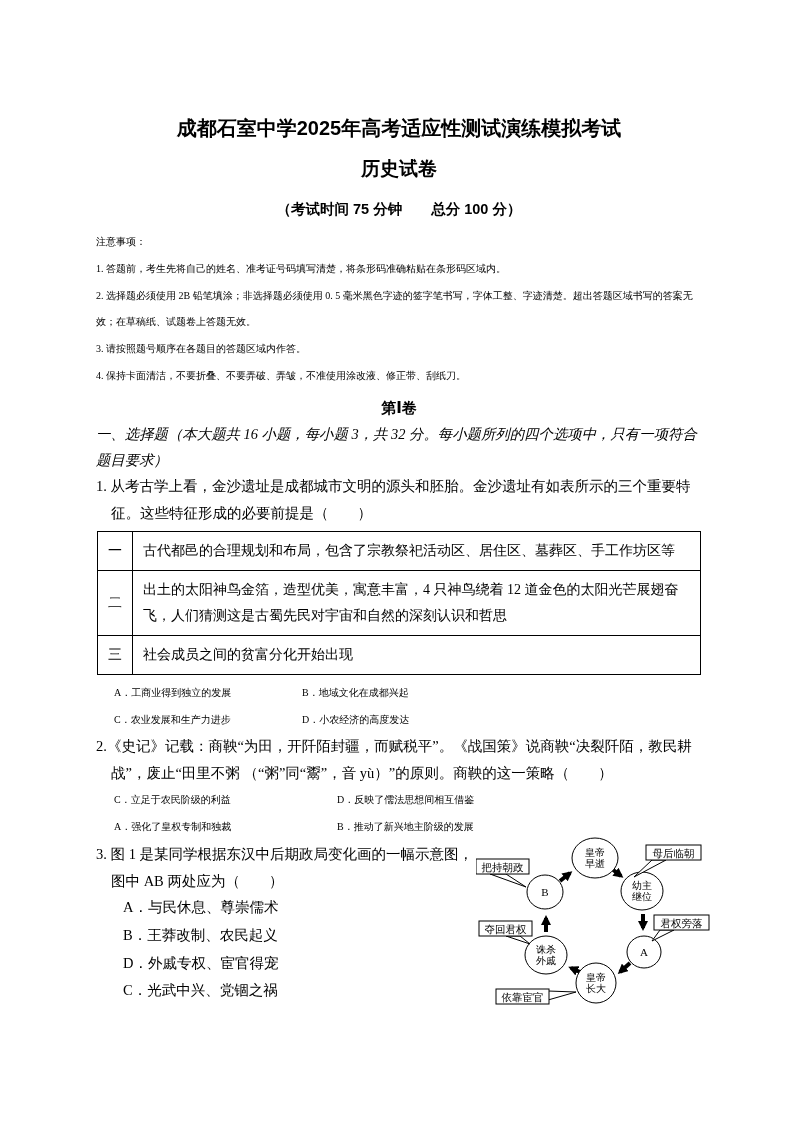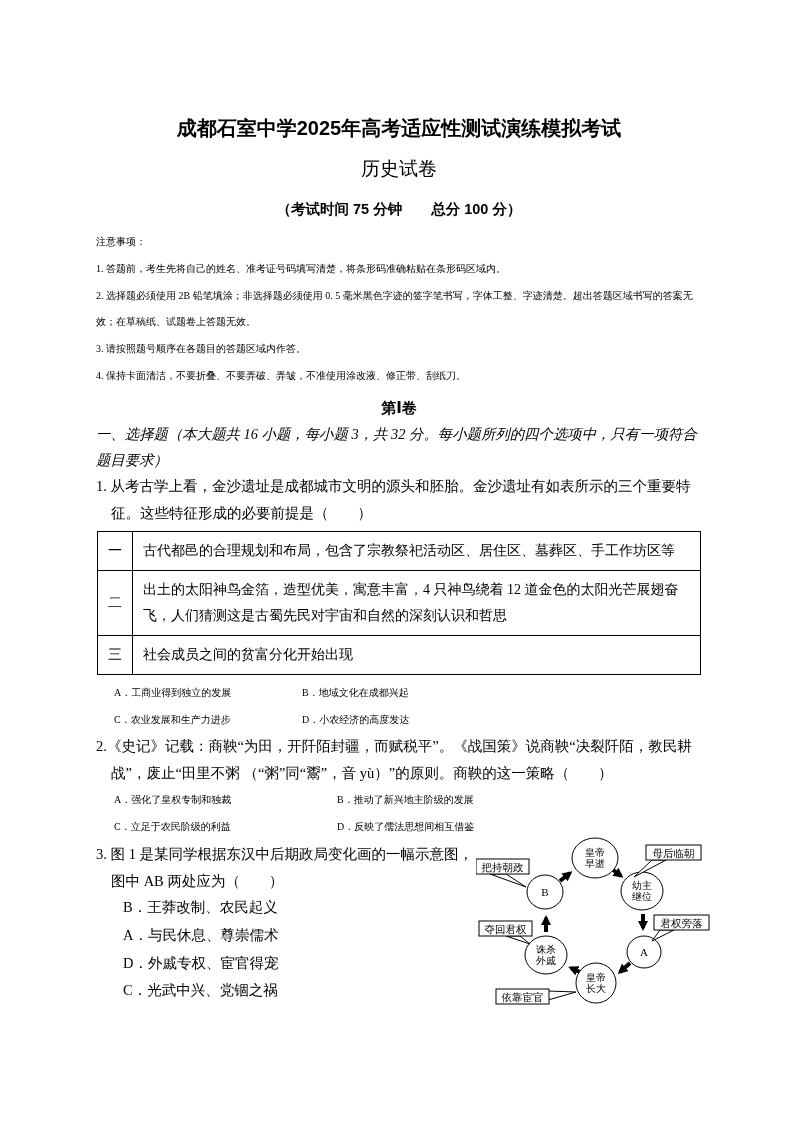--- a/index.html
+++ b/index.html
@@ -5,21 +5,21 @@
   html,body { margin:0; padding:0; background:#fff; }
   .page {
     position:relative; box-sizing:border-box;
     width:794px; height:1123px; margin:16px auto; overflow:hidden;
     background:#fff; color:#000;
     font-family:"Liberation Serif","DejaVu Serif",serif;
     padding:99px 92px 40px 96px;
   }
   .hd-sans { font-family:"Liberation Sans","DejaVu Sans",sans-serif; }
   h1.title { margin:0; font-size:20px; line-height:26px; text-align:center; font-weight:bold; }
-  h2.subject { margin:16px 0 0; font-size:19px; line-height:24px; text-align:center; font-weight:normal; }
+  h2.subject { margin:16px 0 0; font-size:19px; line-height:24px; text-align:center; font-weight:bold; }
   .info { margin-top:18px; font-size:14.5px; line-height:20px; text-align:center; font-weight:bold; }
   .notice { margin-top:10px; font-size:10px; line-height:26.8px; }
   .notice p { margin:0; }
   .part-title { margin-top:5px; text-align:center; font-weight:bold; font-size:15px; line-height:26px; }
   .section-hd { font-size:14.4px; line-height:26.3px; font-style:italic; }
   .q { margin:0; font-size:14.5px; line-height:26.5px; padding-left:15px; text-indent:-15px; }
   table.t1 { border-collapse:collapse; width:604px; margin:5px 0 4px 1px; font-size:14px; }
   table.t1 td { border:1px solid #000; line-height:26px; padding:6px 5px 6px 10px; }
   table.t1 td.num { width:34px; text-align:center; padding:6px 0; }
   .opt-row { display:flex; padding-left:18px; font-size:10px; line-height:27px; }
@@ -74,34 +74,34 @@
     <span class="o1 q1w">A．工商业得到独立的发展</span>
     <span>B．地域文化在成都兴起</span>
   </div>
   <div class="opt-row">
     <span class="o1 q1w">C．农业发展和生产力进步</span>
     <span>D．小农经济的高度发达</span>
   </div>
 
   <p class="q">2.《史记》记载：商鞅“为田，开阡陌封疆，而赋税平”。《战国策》说商鞅“决裂阡陌，教民耕战”，废止“田里不粥 （“粥”同“鬻”，音 yù）”的原则。商鞅的这一策略（　　）</p>
   <div class="opt-row">
+    <span class="o1 q2w">C．立足于农民阶级的利益</span>
+    <span>D．反映了儒法思想间相互借鉴</span>
+  </div>
+  <div class="opt-row">
     <span class="o1 q2w">A．强化了皇权专制和独裁</span>
     <span>B．推动了新兴地主阶级的发展</span>
-  </div>
-  <div class="opt-row">
-    <span class="o1 q2w">C．立足于农民阶级的利益</span>
-    <span>D．反映了儒法思想间相互借鉴</span>
   </div>
 
   <div class="q3-wrap">
     <div class="q3-left">
       <p class="q">3. 图 1 是某同学根据东汉中后期政局变化画的一幅示意图，图中 AB 两处应为（　　）</p>
       <div class="q3-opts">
+        <span>A．与民休息、尊崇儒术</span>
         <span>B．王莽改制、农民起义</span>
-        <span>A．与民休息、尊崇儒术</span>
         <span>D．外戚专权、宦官得宠</span>
         <span>C．光武中兴、党锢之祸</span>
       </div>
     </div>
     <svg class="fig-svg" viewBox="0 0 240 206">
         <defs>
           <marker id="ah" markerUnits="userSpaceOnUse" markerWidth="10" markerHeight="10" refX="7" refY="5" orient="auto">
             <path d="M0,0 L10,5 L0,10 Z" fill="#000"></path>
           </marker>
         </defs>

